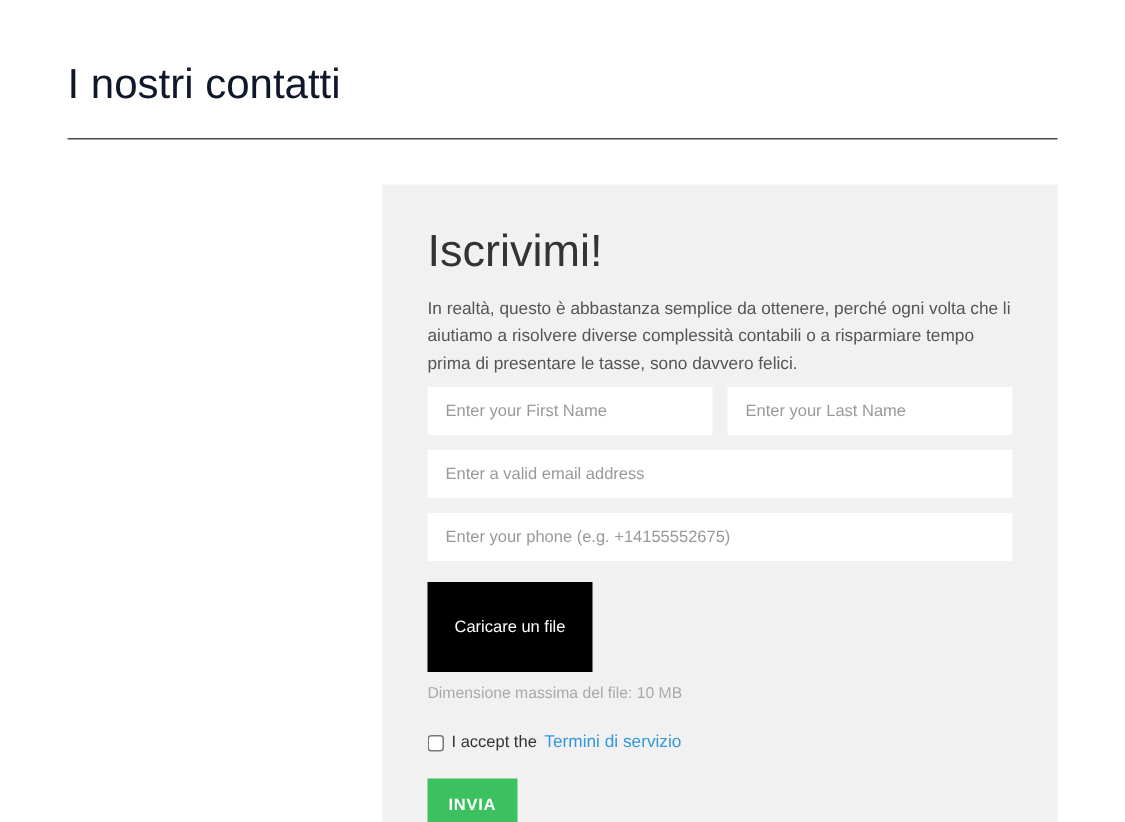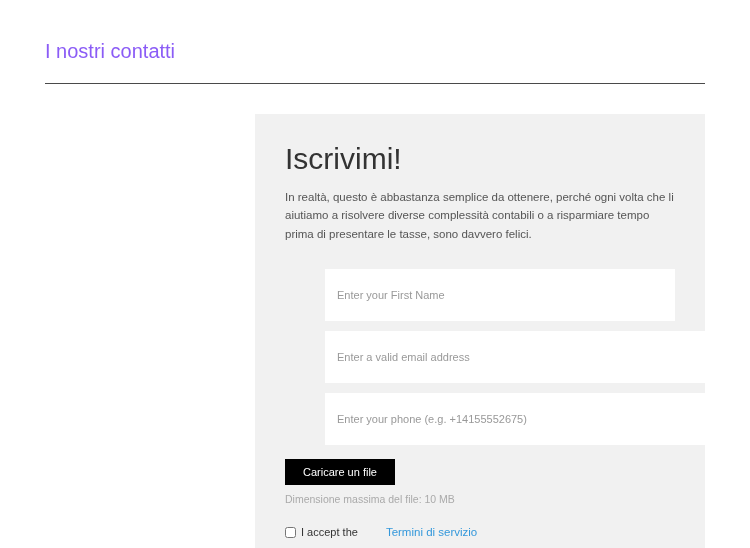--- a/index.html
+++ b/index.html
@@ -8,23 +8,23 @@
       box-sizing: border-box;
     }
     body {
       font-family: 'Segoe UI', Tahoma, Geneva, sans-serif;
       background: #fff;
       width: 750px;
       height: 548px;
       padding: 40px 45px;
     }
     .page-title {
-      font-size: 20px;
+      font-size: 28px;
       font-weight: 400;
-      color: #8b5cf6;
+      color: #0f172a;
       margin-bottom: 20px;
     }
     .divider {
       height: 1px;
       background: #4a4a4a;
       margin-bottom: 30px;
     }
     .form-container {
       background: #f1f1f1;
       padding: 28px 30px 30px;
@@ -34,52 +34,51 @@
     .form-title {
       font-size: 30px;
       font-weight: 500;
       color: #333;
       margin-bottom: 12px;
     }
     .form-description {
       font-size: 11.5px;
       color: #555;
       line-height: 1.6;
-      margin-bottom: 26px;
+      margin-bottom: 6px;
     }
     .form-row {
       display: flex;
       gap: 10px;
       margin-bottom: 10px;
     }
     .form-row input {
       flex: 1;
     }
     .form-input {
       width: 100%;
-      padding: 20px 12px;
+      padding: 10px 12px;
       border: none;
       background: #fff;
       font-size: 11px;
       color: #333;
       font-family: inherit;
       margin-bottom: 10px;
-      margin-left: 40px;
     }
     .form-row .form-input {
       margin-bottom: 0;
     }
     .form-input::placeholder {
       color: #999;
     }
     .file-button {
       background: #000;
       color: #fff;
       border: none;
-      padding: 7px 18px;
+      padding: 24px 18px;
       font-size: 11px;
       cursor: pointer;
       font-family: inherit;
       margin-top: 4px;
     }
     .file-hint {
       font-size: 10.5px;
       color: #aaa;
       margin-top: 8px;
       margin-bottom: 21px;
@@ -95,21 +94,20 @@
       height: 11px;
     }
     .checkbox-label {
       font-size: 11px;
       color: #333;
     }
     .terms-link {
       color: #3498db;
       text-decoration: none;
       font-size: 11.5px;
-      margin-left: 23px;
     }
     .submit-button {
       background: #3bc15f;
       color: #fff;
       border: none;
       padding: 12px 14px;
       font-size: 11px;
       font-weight: 600;
       letter-spacing: 0.5px;
       cursor: pointer;
@@ -121,20 +119,21 @@
 
 <h1 class="page-title">I nostri contatti</h1>
 <div class="divider"></div>
 
 <div class="form-container">
   <h2 class="form-title">Iscrivimi!</h2>
   <p class="form-description">In realtà, questo è abbastanza semplice da ottenere, perché ogni volta che li aiutiamo a risolvere diverse complessità contabili o a risparmiare tempo prima di presentare le tasse, sono davvero felici.</p>
 
   <div class="form-row">
     <input type="text" class="form-input" placeholder="Enter your First Name" style="">
+    <input type="text" class="form-input" placeholder="Enter your Last Name" style="">
   </div>
 
   <input type="text" class="form-input" placeholder="Enter a valid email address" style="">
 
   <input type="text" class="form-input" placeholder="Enter your phone (e.g. +14155552675)" style="">
 
   <button class="file-button">Caricare un file</button>
   <div class="file-hint">Dimensione massima del file: 10 MB</div>
 
   <div class="checkbox-row">

